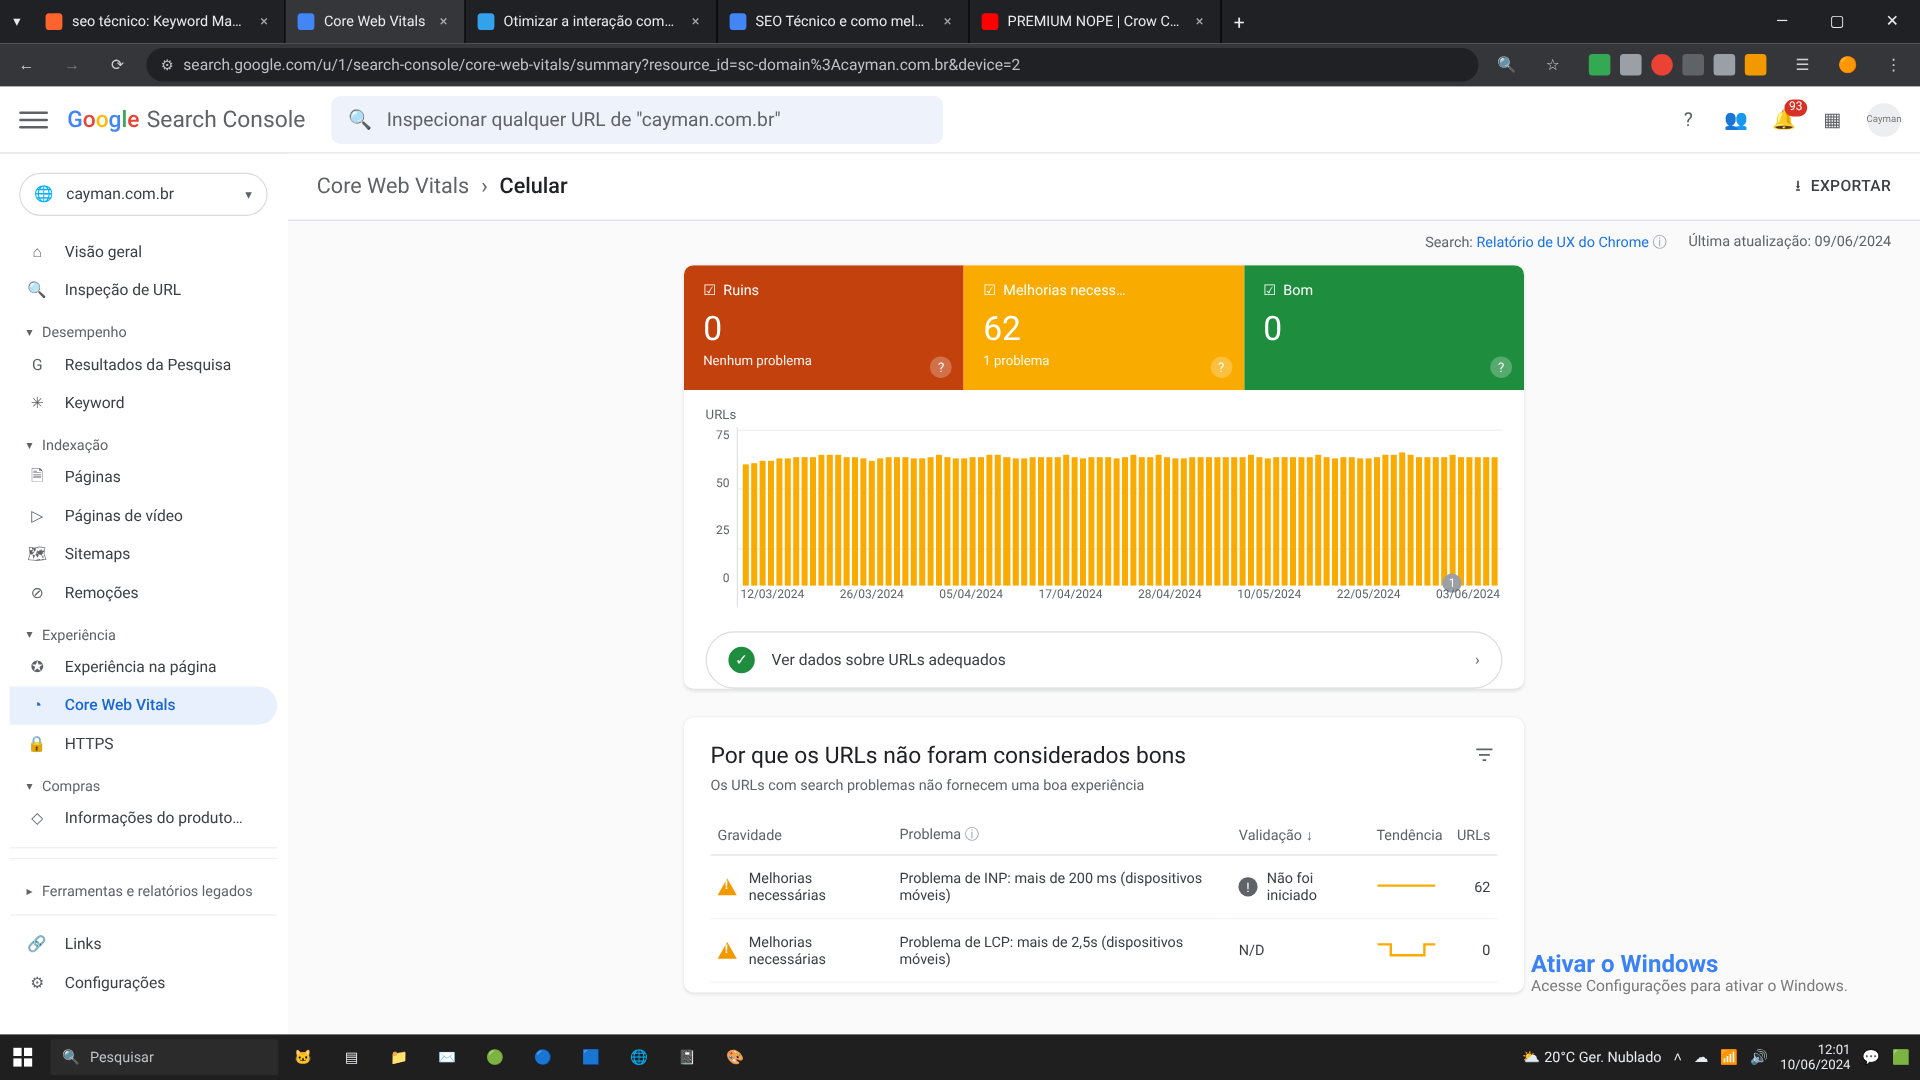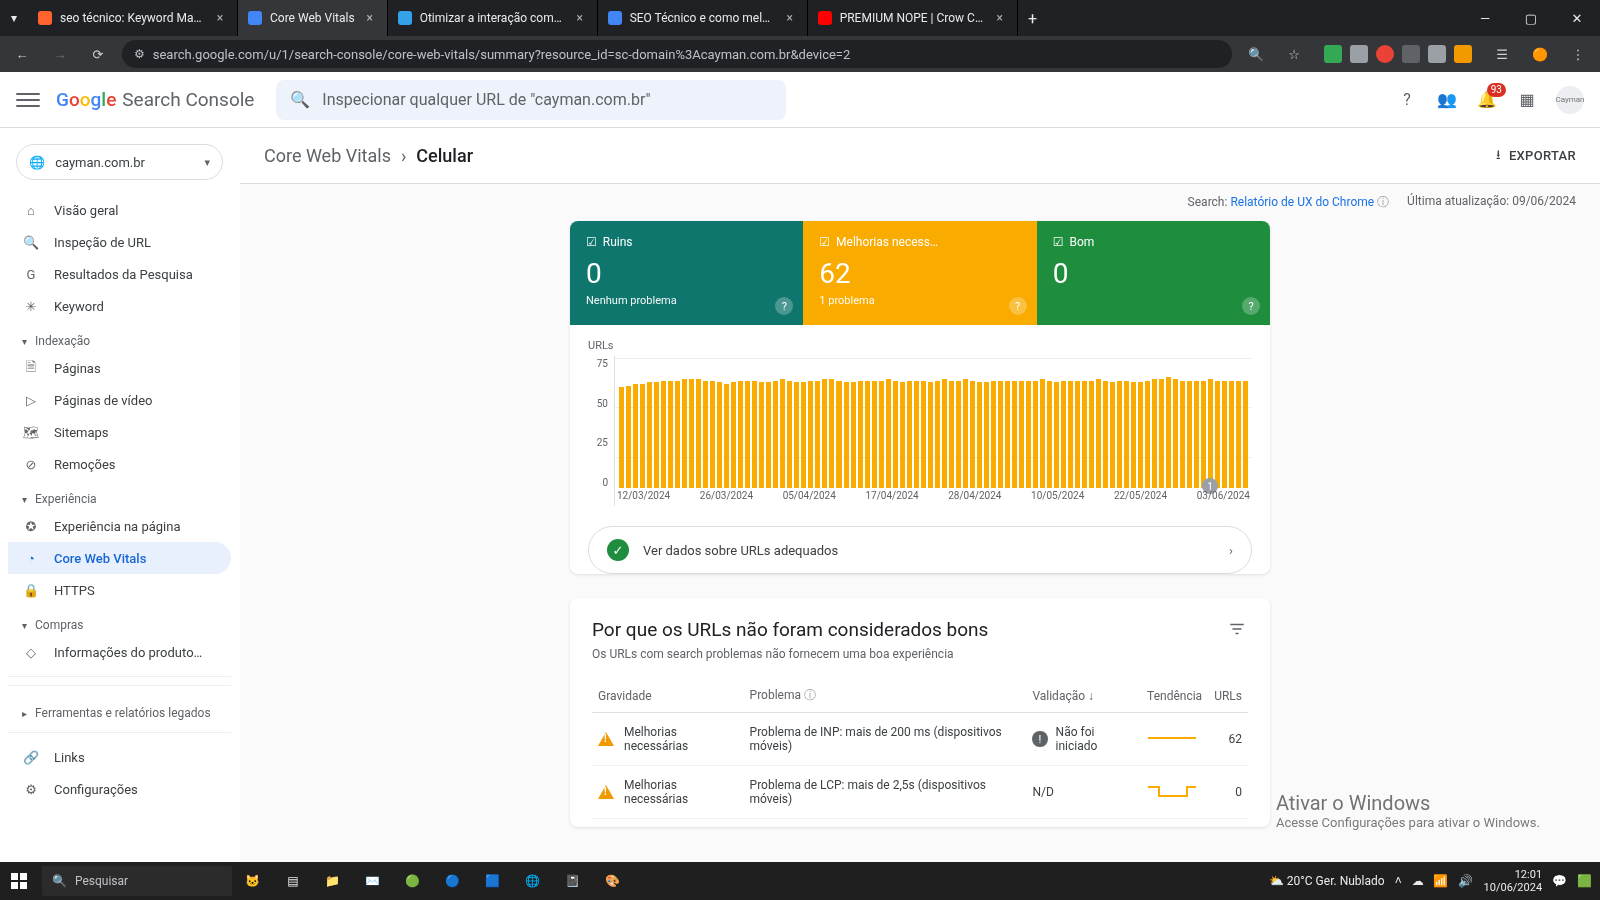--- a/index.html
+++ b/index.html
@@ -60,21 +60,21 @@
   .content-head{height:56px;display:flex;align-items:center;padding:0 24px;gap:10px;border-bottom:1px solid var(--border);background:#fff;position:sticky;top:0}
   .crumb{font-size:18px;color:#5f6368}
   .crumb.cur{color:#202124;font-weight:500}
   .export{margin-left:auto;display:flex;align-items:center;gap:8px;color:#3c4043;font-size:13px;font-weight:500;letter-spacing:.3px}
   .meta-line{display:flex;justify-content:flex-end;gap:18px;color:#5f6368;font-size:12px;padding:10px 24px}
   .meta-line a{color:#1a73e8;text-decoration:none}
 
   .card{background:#fff;border-radius:8px;box-shadow:0 1px 3px rgba(60,64,67,.15);width:700px;margin:0 auto 24px}
   .tiles{display:flex;border-radius:8px 8px 0 0;overflow:hidden}
   .tile{flex:1;color:#fff;padding:14px 16px 18px;position:relative;min-height:100px}
-  .tile.bad{background:#0f766e}.tile.ni{background:#f9ab00}.tile.good{background:#1e8e3e}
+  .tile.bad{background:#c2410c}.tile.ni{background:#f9ab00}.tile.good{background:#1e8e3e}
   .tile .tlab{font-size:12px;display:flex;align-items:center;gap:6px}
   .tile .tlab::before{content:"☑";font-size:12px;opacity:.95}
   .tile .tval{font-size:28px;font-weight:400;margin-top:8px}
   .tile .tsub{font-size:11px;margin-top:4px;opacity:.95}
   .tile .qm{position:absolute;right:10px;bottom:10px;width:18px;height:18px;border-radius:50%;background:rgba(255,255,255,.25);display:flex;align-items:center;justify-content:center;font-size:11px}
 
   .chart-wrap{padding:14px 18px 8px}
   .chart-title{font-size:11px;color:#5f6368;margin-bottom:4px}
   .chart{position:relative;height:150px;display:flex}
   .yaxis{width:26px;display:flex;flex-direction:column;justify-content:space-between;align-items:flex-end;color:#5f6368;font-size:10px;padding:2px 6px 18px 0}
@@ -102,21 +102,21 @@
   tbody td.r{text-align:right}
   .sev{display:flex;align-items:center;gap:10px}
   .warn-ic{width:0;height:0;border-left:8px solid transparent;border-right:8px solid transparent;border-bottom:14px solid #f29900;position:relative}
   .warn-ic::after{content:"!";position:absolute;left:-2px;top:1px;color:#fff;font-size:10px;font-weight:700}
   .val-badge{display:inline-flex;align-items:center;gap:8px}
   .val-badge .dotc{width:16px;height:16px;border-radius:50%;background:#5f6368;color:#fff;font-size:11px;display:flex;align-items:center;justify-content:center}
   .spark{width:50px;height:18px}
 
   
   .watermark{position:absolute;right:60px;bottom:70px;color:#7a7a7a;font-size:13px;text-align:left;pointer-events:none}
-  .watermark b{font-size:20px;font-weight:400;display:block;color:#737373}
+  .watermark b{font-size:20px;font-weight:700;display:block;color:#3b82f6}
   .taskbar{height:38px;background:#1f1f1f;color:#e8eaed;display:flex;align-items:center;font-size:12px;gap:2px}
   .taskbar .tb{width:38px;height:38px;display:flex;align-items:center;justify-content:center}
   .taskbar .searchbar{flex:0 0 190px;height:30px;background:#2b2b2b;border-radius:2px;display:flex;align-items:center;gap:8px;padding:0 10px;color:#bfc2c7;margin-left:2px}
   .taskbar .tray{margin-left:auto;display:flex;align-items:center;gap:10px;padding-right:8px}
   .clock{display:flex;flex-direction:column;align-items:flex-end;line-height:13px;font-size:11px}
 </style>
 </head>
 <body>
 <div class="root">
 
@@ -211,20 +211,23 @@
     </div>
     <div class="nav-item">
           <span class="nic">⌂</span>
           <span>Visão geral</span>
         </div>
     <div class="nav-item">
           <span class="nic">🔍</span>
           <span>Inspeção de URL</span>
         </div>
 
+    <div class="section caret">
+          <span>Desempenho</span>
+        </div>
     <div class="nav-item">
           <span class="nic">G</span>
           <span>Resultados da Pesquisa</span>
         </div>
     <div class="nav-item">
           <span class="nic">✳</span>
           <span>Keyword</span>
         </div>
 
     <div class="section caret">

